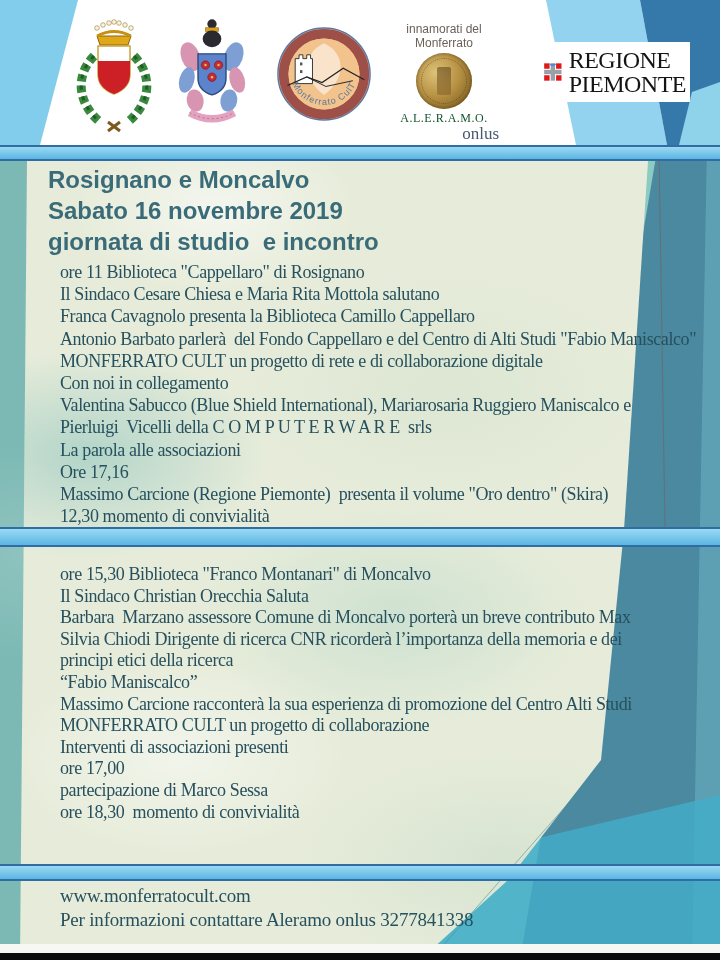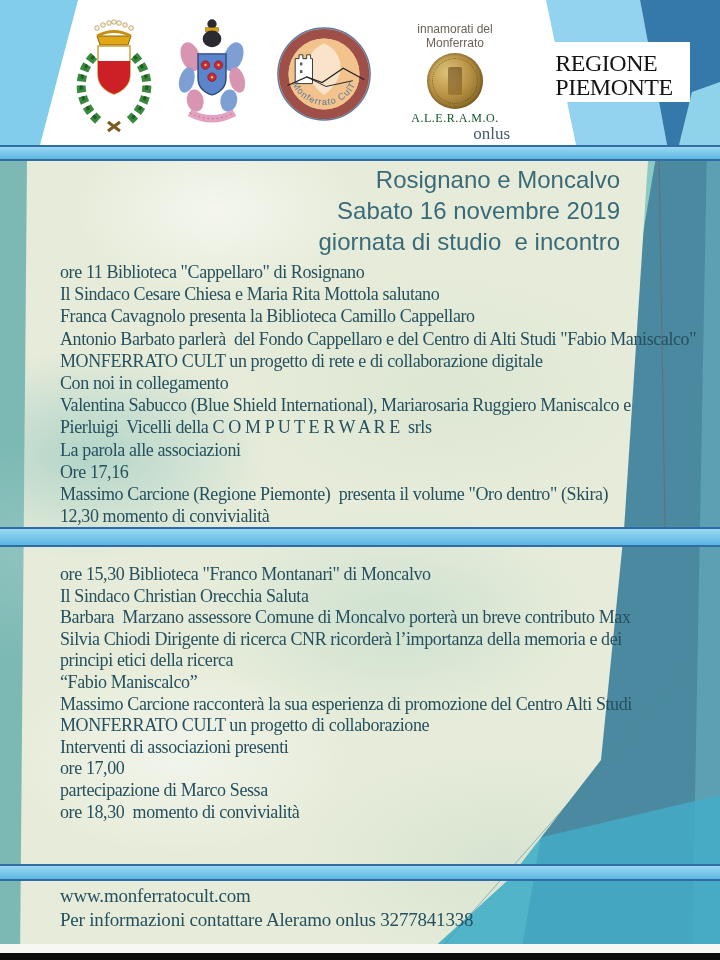--- a/index.html
+++ b/index.html
@@ -41,50 +41,50 @@
     border-bottom:2px solid var(--divider-border,#2f6da4);box-sizing:border-box;}
   .divider.d1{top:145px;height:16px;}
   .divider.d2{top:527px;height:20px;}
   .divider.d3{top:864px;height:17px;}
   
   .strip-white{position:absolute;left:0;top:944px;width:720px;height:9px;background:#f7f8f3;z-index:6;}
   .strip-black{position:absolute;left:0;top:953px;width:720px;height:7px;background:#0c0c0c;z-index:6;}
   
   .hairlines{position:absolute;left:0;top:0;z-index:4;pointer-events:none;}
   
-  .title-block{position:absolute;left:60px;top:164px;width:560px;text-align:right;z-index:7;
-    font-family:"Liberation Sans","DejaVu Sans",sans-serif;font-weight:normal;font-size:24px;
+  .title-block{position:absolute;left:48px;top:164px;width:560px;text-align:left;z-index:7;
+    font-family:"Liberation Sans","DejaVu Sans",sans-serif;font-weight:bold;font-size:24px;
     line-height:31px;color:var(--title-color,#3a6b79);}
   .title-block div{white-space:pre;}
   .prog{position:absolute;left:60px;z-index:7;color:var(--body-color,#26505e);
     font-size:18px;letter-spacing:-0.4px;}
   .prog div{white-space:pre;}
   .prog.morning{top:261px;line-height:22.2px;}
   .prog.afternoon{top:564px;line-height:21.6px;}
   .footer-block{position:absolute;left:60px;top:884px;z-index:7;color:var(--body-color,#26505e);
     font-size:19px;letter-spacing:-0.2px;line-height:23.5px;}
   .footer-block div{white-space:pre;}
   
   .logo{position:absolute;z-index:3;}
   .logo-rosignano{left:64px;top:14px;width:100px;height:122px;}
   .logo-moncalvo{left:170px;top:12px;width:84px;height:122px;}
   .logo-cult{left:276px;top:26px;width:96px;height:96px;}
-  .logo-aleramo{left:390px;top:22px;width:130px;text-align:center;z-index:3;}
+  .logo-aleramo{left:379px;top:22px;width:130px;text-align:center;z-index:3;}
   .aleramo-tagline{font-family:"Liberation Sans",sans-serif;font-size:12px;color:#6b6157;}
   .coin{width:56px;height:56px;border-radius:50%;margin:3px auto 2px;position:relative;
     background:radial-gradient(circle at 35% 35%, #dcc278, #b89245 45%, #8a6a28 78%, #6e5420);
     box-shadow:inset 0 0 4px rgba(60,40,10,.6);}
   .coin::before{content:"";position:absolute;inset:5px;border-radius:50%;
     border:1px dotted rgba(80,55,15,.55);}
   .coin::after{content:"";position:absolute;left:21px;top:14px;width:14px;height:28px;
     background:linear-gradient(rgba(90,62,20,.55),rgba(120,85,30,.45));border-radius:2px;}
   .aleramo-name{font-size:12px;color:#14532d;letter-spacing:.5px;}
   .aleramo-onlus{font-size:17px;color:#475a6e;text-align:right;padding-right:10px;margin-top:-2px;}
   .logo-piemonte{left:538px;top:42px;width:152px;height:60px;background:#ffffff;display:flex;
-    align-items:center;gap:5px;padding:4px 4px;box-sizing:border-box;z-index:3;flex-direction:column;}
+    align-items:center;gap:5px;padding:4px 4px;box-sizing:border-box;z-index:3;}
   .piemonte-text{font-family:"Liberation Serif",serif;font-size:24px;line-height:24px;color:#141414;
     letter-spacing:-0.5px;}
 </style>
 </head>
 <body>
 
 <div class="page">
 
   <div class="header">
     <div class="hdr-shape hdr-left-blue"></div>

